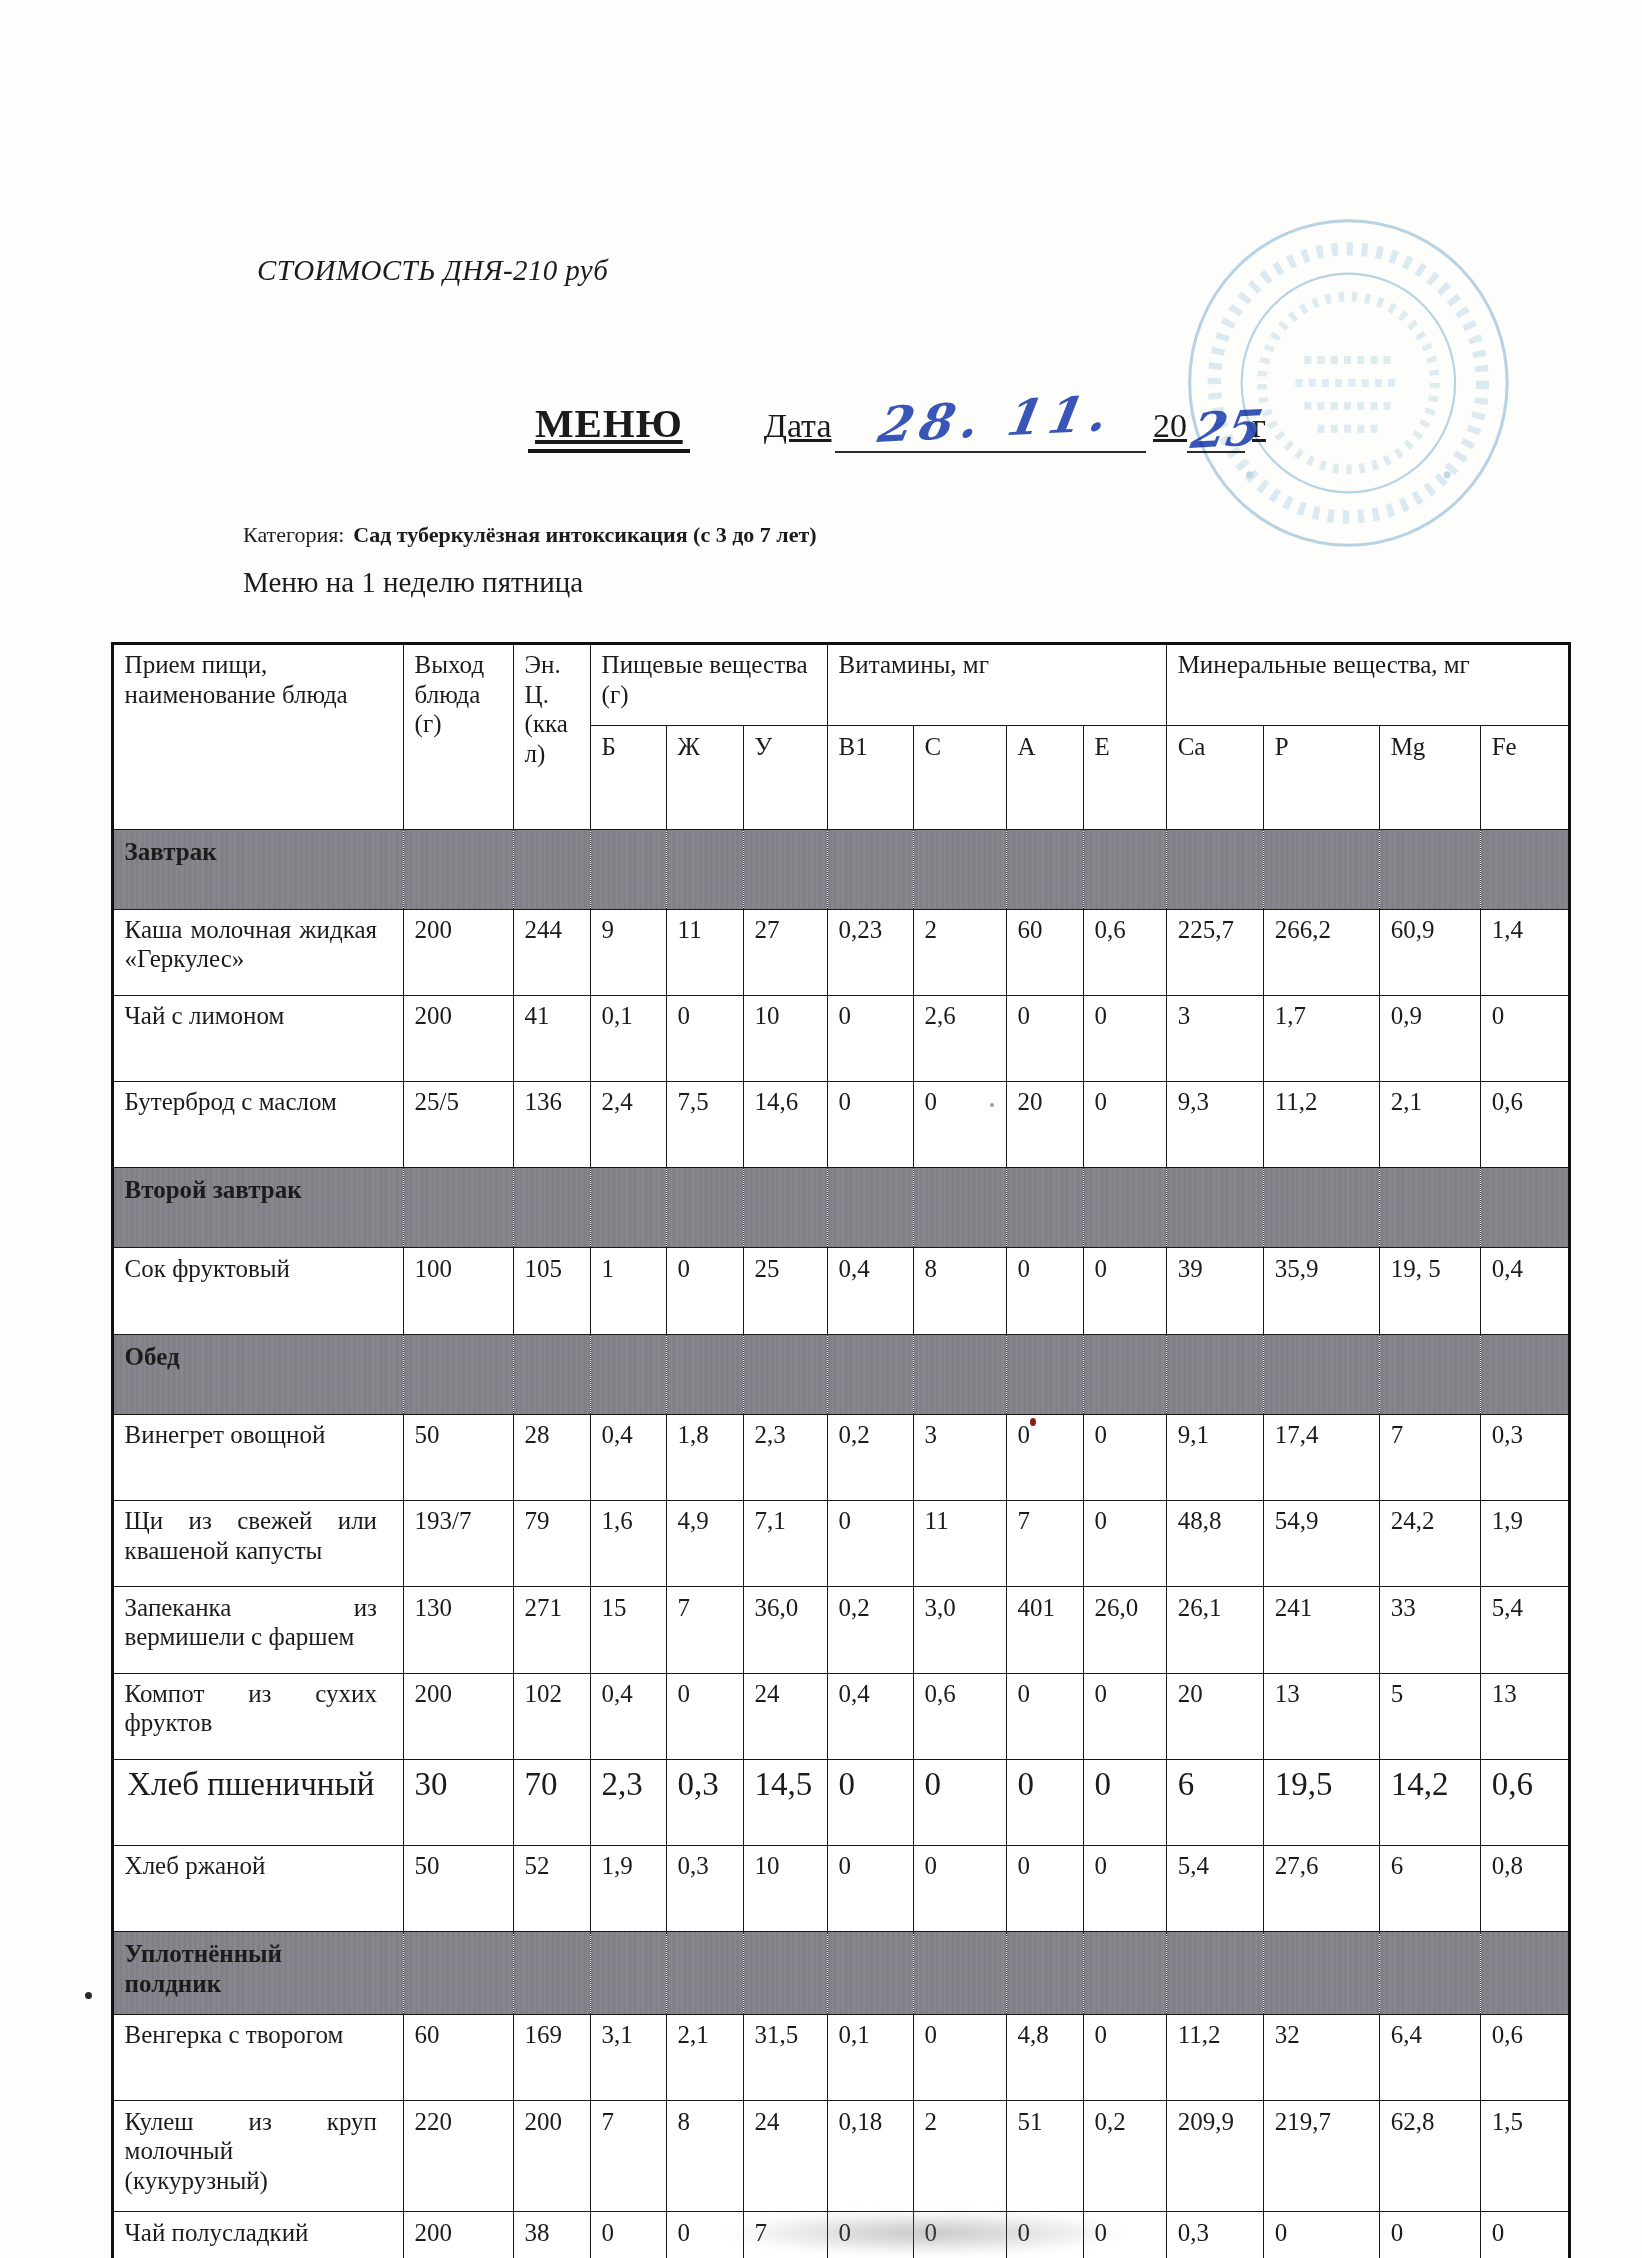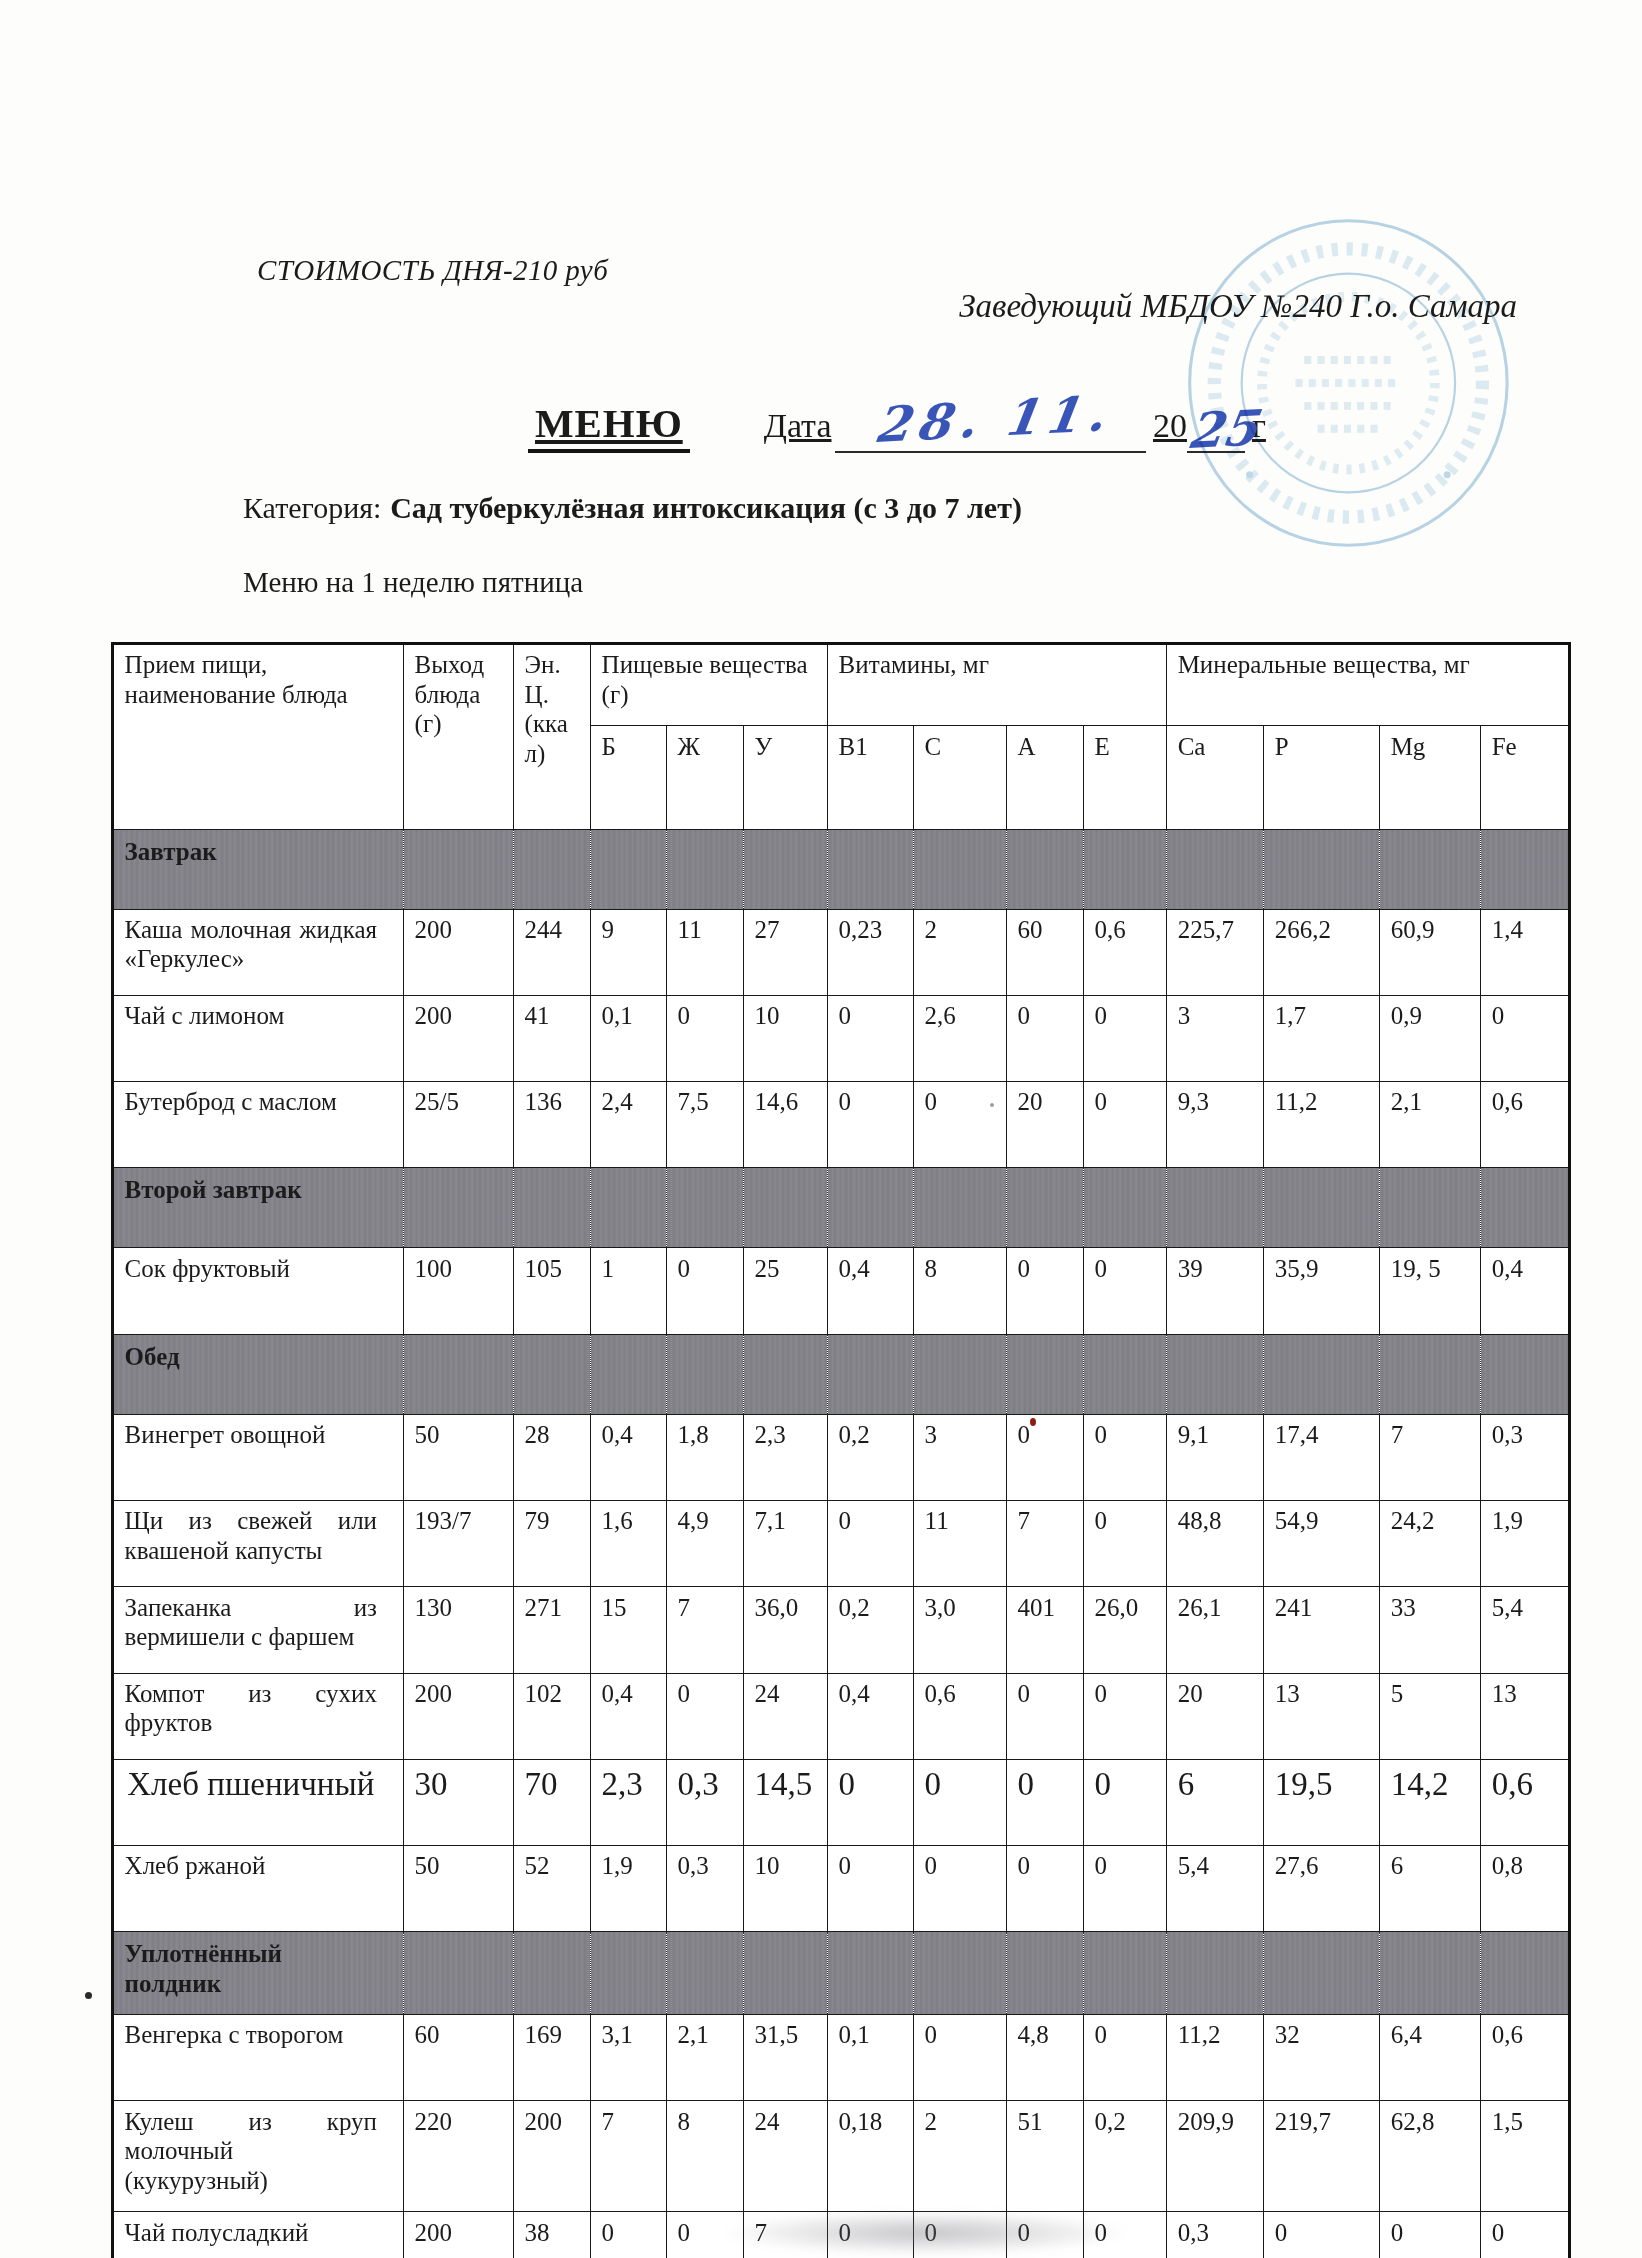--- a/index.html
+++ b/index.html
@@ -21,21 +21,21 @@
   .date-line { width:311px; border-bottom:2.6px solid #2a2a2a; position:relative; height:44px; align-self:flex-end; margin-left:3.5px; }
   .yr { margin-left:7px; }
   .yr-line { width:58px; border-bottom:2.6px solid #2a2a2a; position:relative; height:44px; align-self:flex-end; }
   .hw {
     color:#3a55b8; font-style:italic; font-weight:bold;
     font-family:"DejaVu Serif",serif;
     transform:skewX(-14deg) rotate(-3deg); transform-origin:left bottom;
   }
   .hwdate { position:absolute; left:39px; bottom:-3.5px; font-size:49px; letter-spacing:6.2px; white-space:nowrap; }
   .hwyear { position:absolute; left:0px; bottom:-8.8px; font-size:49px; }
-  .cat { position:absolute; left:243px; top:491px; font-size:30px; }
+  .cat { position:absolute; left:243px; top:522px; font-size:22px; }
   .catv { font-weight:bold; margin-left:8.8px; }
   .subt { position:absolute; left:243px; top:566px; font-size:29px; }
   
   .stamp { position:absolute; left:1172px; top:210px; width:351px; height:353px; opacity:.55; mix-blend-mode:multiply; z-index:3; pointer-events:none; }
   
   table.menu {
     position:absolute; left:111px; top:642px; width:1456px;
     border-collapse:collapse; table-layout:fixed;
     border:3.5px solid #101010; background:#fff;
   }
@@ -70,21 +70,20 @@
   .speck { position:absolute; width:4.4px; height:4.4px; border-radius:50%; background:rgba(60,60,60,.5); }
 </style>
 </head>
 <body>
 
 <div class="page">
 
   <div class="cost">СТОИМОСТЬ ДНЯ-210 руб</div>
 
   <div class="director">
-    <div class="dir1">Заведующий МБДОУ №240 Г.о. Самара</div>
   </div>
 
   <div class="menurow">
     <span class="menu-t">МЕНЮ</span>
     <span class="date-l">Дата</span>
     <span class="date-line">
       <span class="hw hwdate">28. 11.</span>
     </span>
     <span class="yr">20</span>
     <span class="yr-line">

